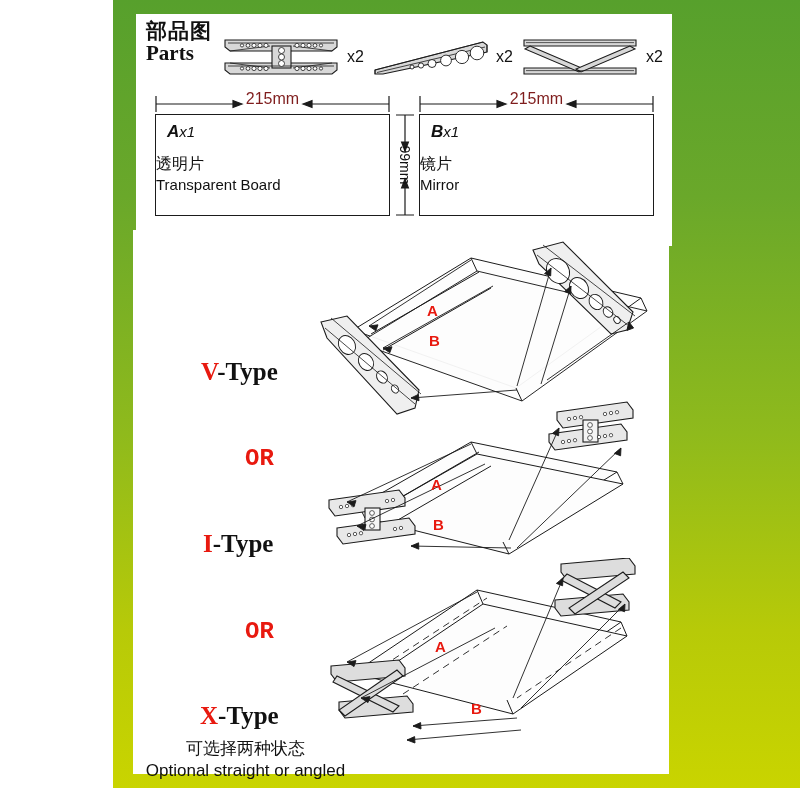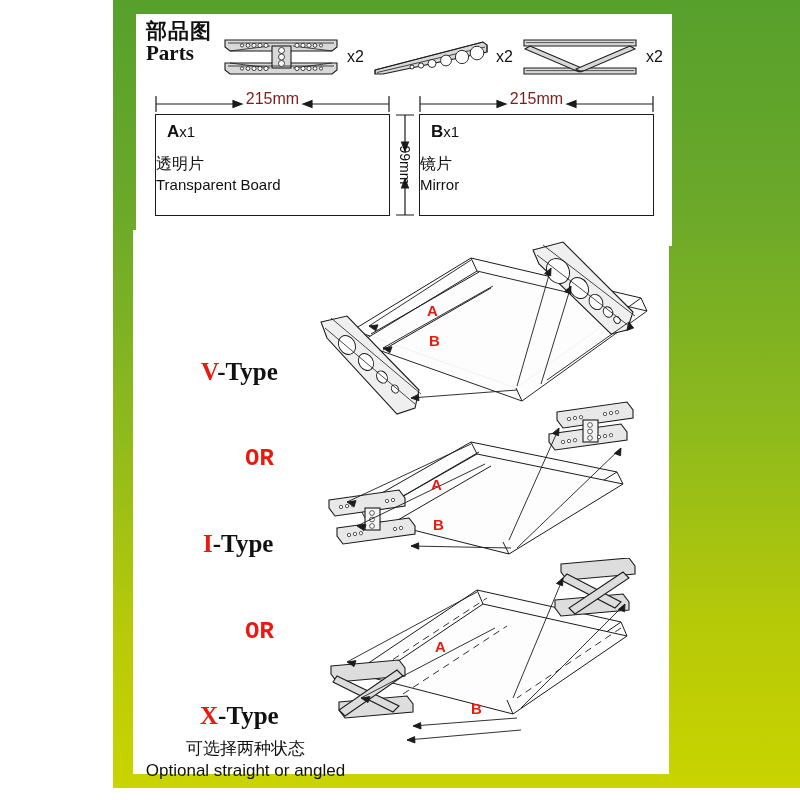--- a/index.html
+++ b/index.html
@@ -36,21 +36,21 @@
   
   .dimrow{position:absolute;top:78px;height:22px;}
   .dim-label{position:absolute;top:-2px;font-size:16px;color:#7f1d1d;
              font-family:"Liberation Sans",sans-serif;white-space:nowrap;}
 
   
   .board{position:absolute;border:1.3px solid #1b1b1b;background:#fff;
          box-sizing:border-box;}
   #board-a{left:19px;top:100px;width:235px;height:102px;}
   #board-b{left:283px;top:100px;width:235px;height:102px;}
-  .board-code{position:absolute;left:11px;top:7px;font-size:15px;color:#111;}
+  .board-code{position:absolute;left:11px;top:7px;font-size:15px;color:#111;font-style:italic;}
   .board-code b{font-weight:bold;font-size:17px;}
   .board-text{position:absolute;left:0;right:0;top:38px;text-align:left;color:#111;}
   .board-text .cn{font-family:"DejaVu Sans",sans-serif;font-size:16px;line-height:1.35;}
   .board-text .en{font-family:"Liberation Sans",sans-serif;font-size:15px;line-height:1.35;}
 
   
   #dim-99{position:absolute;left:256px;top:100px;width:26px;height:102px;}
   #dim-99 .txt{position:absolute;left:50%;top:50%;transform:translate(-50%,-50%) rotate(90deg);
                font-size:14px;color:#111;white-space:nowrap;
                font-family:"Liberation Sans",sans-serif;}

